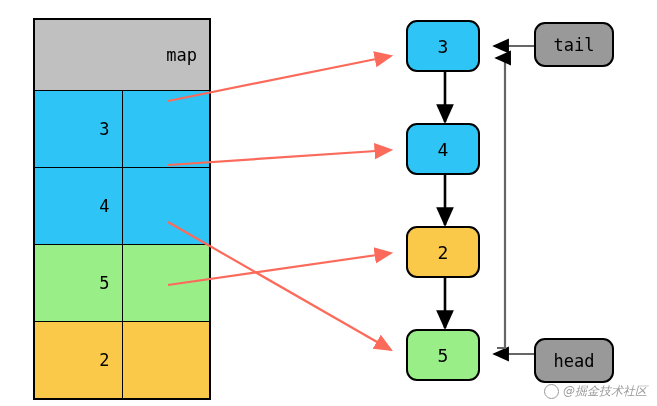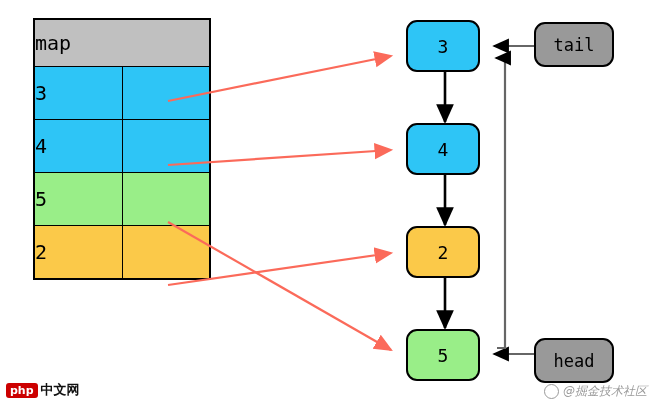--- a/index.html
+++ b/index.html
@@ -28,26 +28,26 @@
     left: 33px;
     top: 18px;
     width: 178px;
     border: 2px solid #000000;
     box-sizing: border-box;
     border-collapse: collapse;
   }
   .map-table td {
     border: 1px solid #000000;
     height: 52px;
-    text-align: left;
+    text-align: right;
     vertical-align: middle;
     font-family: "DejaVu Sans Mono", monospace;
-    font-size: 20px;
+    font-size: 17px;
     color: #000000;
-    padding: 0;
+    padding: 12px;
   }
   .map-header {
     background: #c0c0c0;
     height: 46px !important;
     font-size: 18px;
   }
   .cell-blue { background: #2ec5f6; }
   .cell-green { background: #99ee88; }
   .cell-orange { background: #fbc949; }
   .col-key { width: 50%; }
@@ -211,23 +211,19 @@
     <span>5</span>
   </div>
 
   <div class="label-box" style="left:534px; top:22px;">
     <span>tail</span>
   </div>
   <div class="label-box" style="left:534px; top:338px;">
     <span>head</span>
   </div>
 
-  <div class="footer-logo">
-    <span class="php-badge">php</span>
-    <span class="php-text">中文网</span>
-  </div>
 
   <div class="watermark">
     <span class="wm-circle"></span>
     <span>@掘金技术社区</span>
   </div>
 
 </div>
 
 </body></html>

